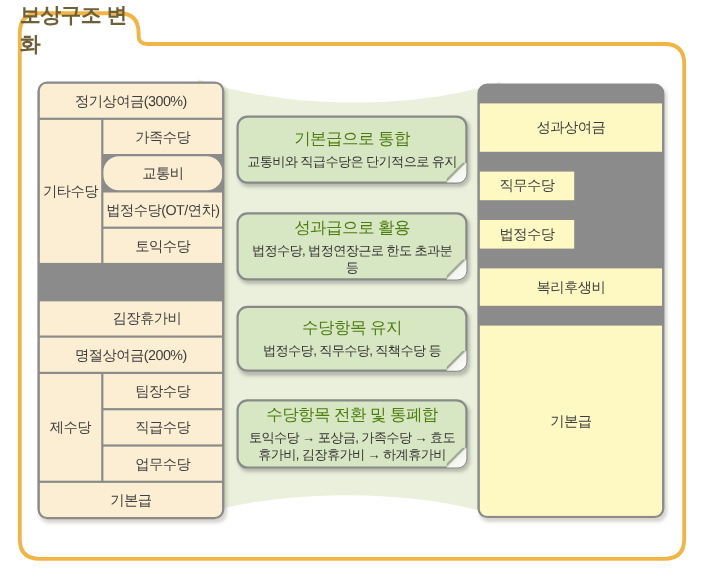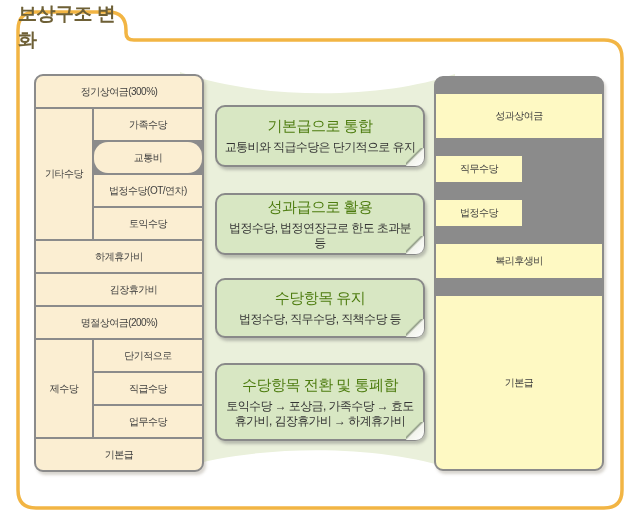--- a/index.html
+++ b/index.html
@@ -17,21 +17,21 @@
   }
 
   
   .tbl{
     position:absolute;display:grid;gap:2px;
     background:#8b8b8b;border:2px solid #8b8b8b;border-radius:9px;overflow:hidden;
     box-shadow:2px 3px 3px rgba(125,115,95,.30);
   }
   .tbl .cell{
     display:flex;align-items:center;justify-content:center;
-    font-size:10px;color:#3e3e3e;letter-spacing:-0.5px;text-align:center;
+    font-size:13px;color:#3e3e3e;letter-spacing:-0.5px;text-align:center;
   }
   .tbl-before{left:34px;top:74px;width:166px;height:394px;
     grid-template-columns:56px 1fr;grid-template-rows:repeat(12,1fr);}
   .tbl-before .cell{background:#fbeed2;}
   .tbl-after{left:434px;top:76px;width:166px;height:391px;
     grid-template-columns:86px 1fr;grid-template-rows:60px 42px 42px 50px 1fr;}
   .tbl-after .cell{background:#fef9c3;margin-top:16px;}
 
   .span2{grid-column:1 / 3;}
   .b-group1{grid-column:1;grid-row:2 / 6;}
@@ -61,21 +61,21 @@
     background:#d8e7c3;border:2px solid #898989;border-radius:10px;
     box-shadow:2px 3px 3px rgba(110,110,110,.40);
     display:flex;flex-direction:column;align-items:center;justify-content:center;
     text-align:center;padding:2px 6px;box-sizing:border-box;
   }
   .card-title{font-size:15px;font-weight:normal;color:#4d7c0f;letter-spacing:-0.5px;}
   .card-desc{font-size:12px;color:#333333;margin-top:4px;line-height:1.25;letter-spacing:-0.6px;}
   .card1{top:105px;height:62px;}
   .card2{top:193px;height:62px;}
   .card3{top:278px;height:60px;}
-  .card4{top:363px;height:78px;}
+  .card4{top:363px;height:63px;}
   .curl{
     position:absolute;right:-1px;bottom:-1px;width:18px;height:18px;
     background:linear-gradient(135deg,rgba(216,231,195,0) 38%,#8f9a85 44%,#f2f4ec 52%,#ffffff 100%);
     border-bottom-right-radius:8px;
   }
 </style>
 </head>
 <body>
 
 <div class="canvas">
@@ -91,25 +91,24 @@
 
   <div class="tab-title">보상구조 변화</div>
 
   <div class="tbl tbl-before">
     <div class="cell span2">정기상여금(300%)</div>
     <div class="cell b-group1">기타수당</div>
     <div class="cell b-r2">가족수당</div>
     <div class="cell b-r3">교통비</div>
     <div class="cell b-r4 tight">법정수당(OT/연차)</div>
     <div class="cell b-r5">토익수당</div>
-    <div class="cell span2 b-row6">하계휴가비</div>
     <div class="cell span2 b-row7">김장휴가비</div>
     <div class="cell span2 b-row8">명절상여금(200%)</div>
     <div class="cell b-group2">제수당</div>
-    <div class="cell b-r9">단기적으로</div>
+    <div class="cell b-r9">팀장수당</div>
     <div class="cell b-r10">직급수당</div>
     <div class="cell b-r11">업무수당</div>
     <div class="cell span2 b-row12">기본급</div>
   </div>
 
   <div class="card card1">
     <div class="card-title">기본급으로 통합</div>
     <div class="card-desc">교통비와 직급수당은 단기적으로 유지</div>
     <div class="curl"></div>
   </div>

